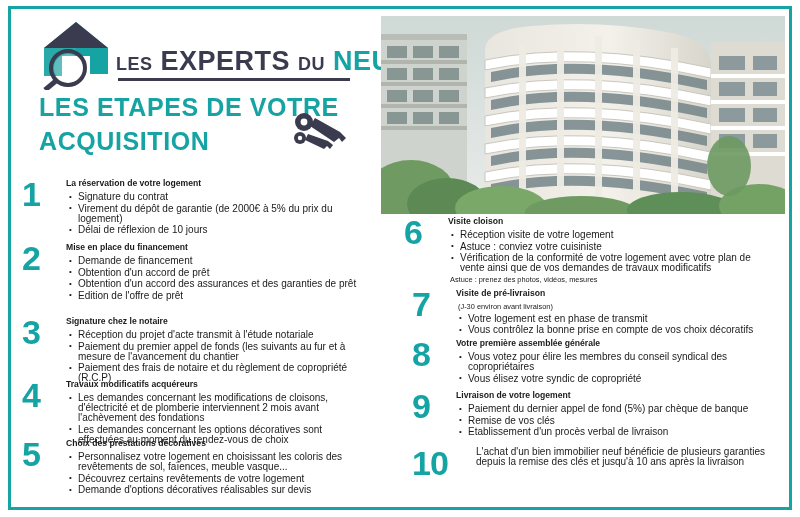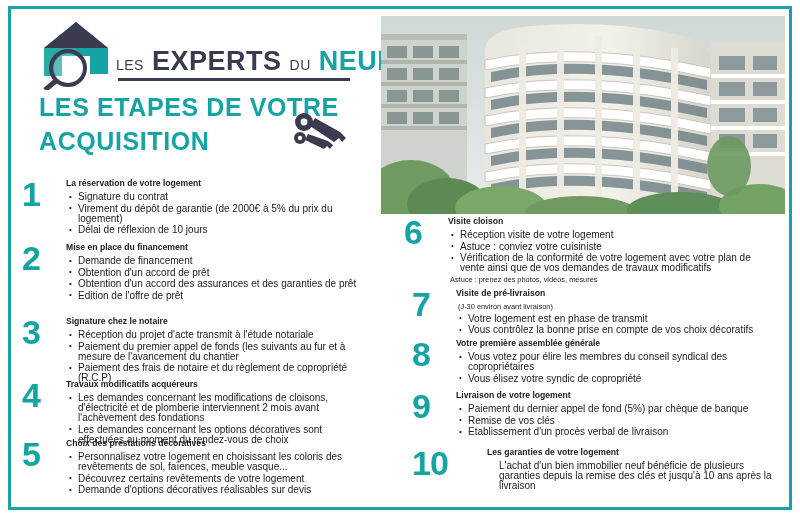--- a/index.html
+++ b/index.html
@@ -38,22 +38,22 @@
     position: absolute;
     left: 86px;
     top: 28px;
     font-size: 27px;
     font-weight: bold;
     letter-spacing: 0.5px;
     color: #3b3b4f;
     white-space: nowrap;
   }
   .logo-text .small {
-    font-size: 14px;
-    font-weight: normal;
+    font-size: 18px;
+    font-weight: bold;
   }
   .logo-text .teal {
     color: #16a3a3;
   }
   .logo-underline {
     position: absolute;
     left: 88px;
     top: 60px;
     width: 232px;
     height: 3px;
@@ -153,21 +153,21 @@
   #step-1 { left: 22px;  top: 178px; width: 340px; }
   #step-2 { left: 22px;  top: 242px; width: 340px; }
   #step-3 { left: 22px;  top: 316px; width: 340px; }
   #step-4 { left: 22px;  top: 379px; width: 345px; }
   #step-5 { left: 22px;  top: 438px; width: 345px; }
   
   #step-6  { left: 404px; top: 216px; width: 372px; }
   #step-7  { left: 412px; top: 288px; width: 364px; }
   #step-8  { left: 412px; top: 338px; width: 364px; }
   #step-9  { left: 412px; top: 390px; width: 364px; }
-  #step-10 { left: 412px; top: 447px; width: 364px; gap: 23px; }
+  #step-10 { left: 412px; top: 447px; width: 364px; }
 </style>
 </head>
 <body>
 
 <div class="page">
   <div class="frame"></div>
 
   <div class="logo">
     <svg width="330" height="72" viewBox="0 0 330 72">
 
@@ -400,20 +400,19 @@
         <li>Paiement du dernier appel de fond (5%) par chèque de banque</li>
         <li>Remise de vos clés</li>
         <li>Etablissement d'un procès verbal de livraison</li>
       </ul>
     </div>
   </div>
 
   <div class="step" id="step-10">
     <div class="step-num wide">10</div>
     <div class="step-body">
-      <div class="step-title">Les garanties de votre logement</div>
       <ul class="step-list">
         <li class="nobullet">L'achat d'un bien immobilier neuf bénéficie de plusieurs garanties depuis la remise des clés et jusqu'à 10 ans après la livraison</li>
       </ul>
     </div>
   </div>
 
 </div>
 
 </body></html>

